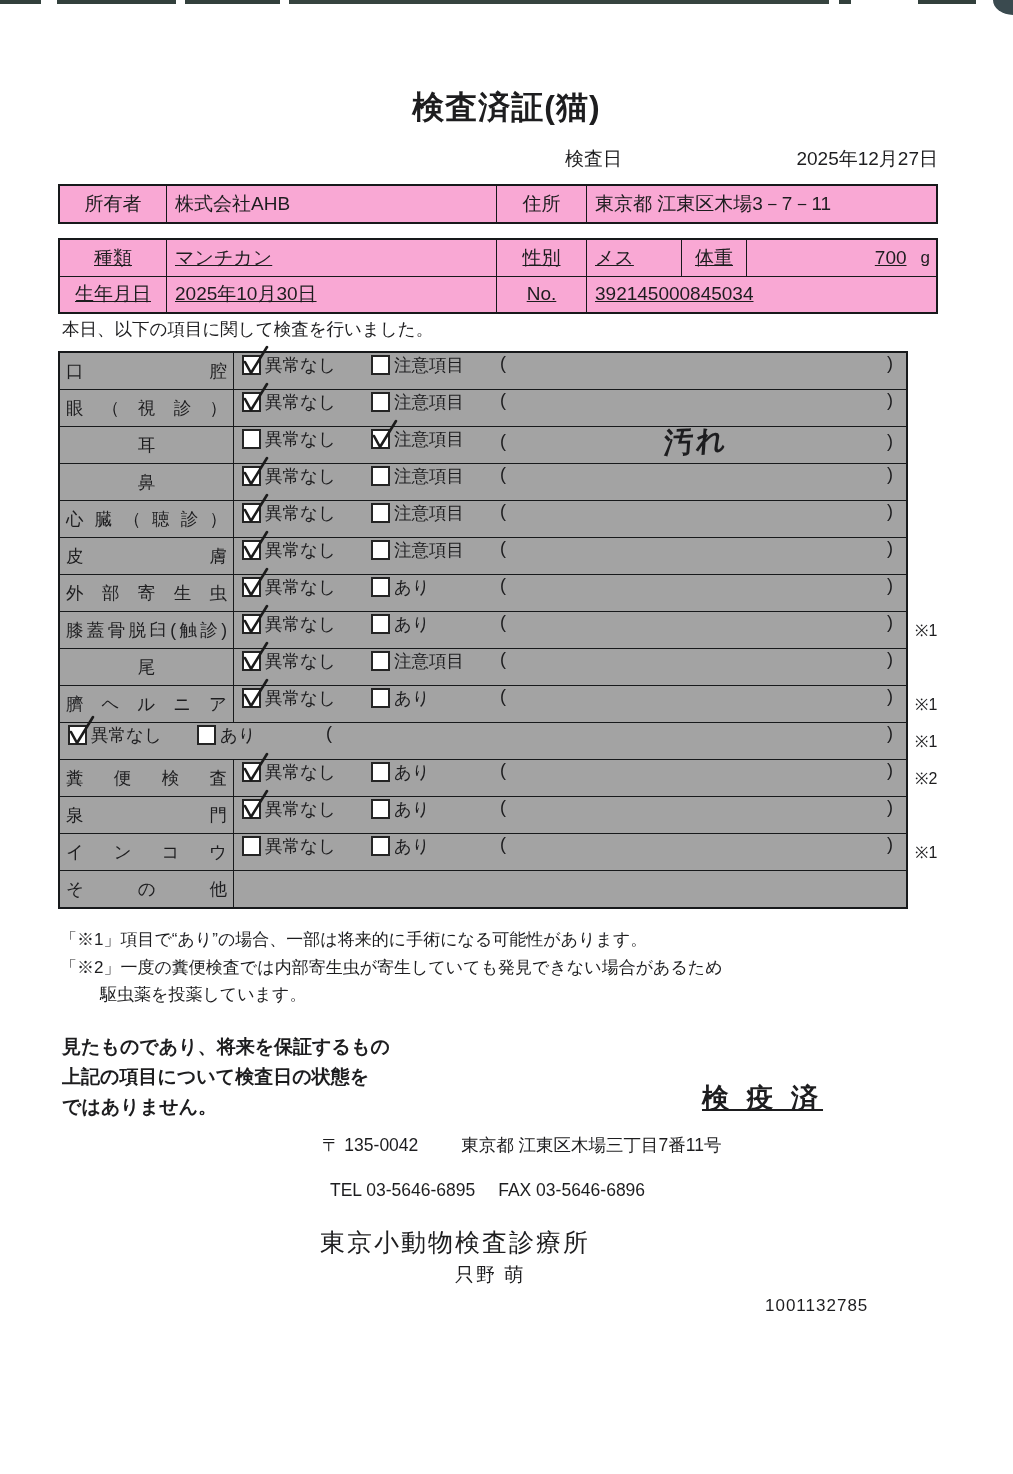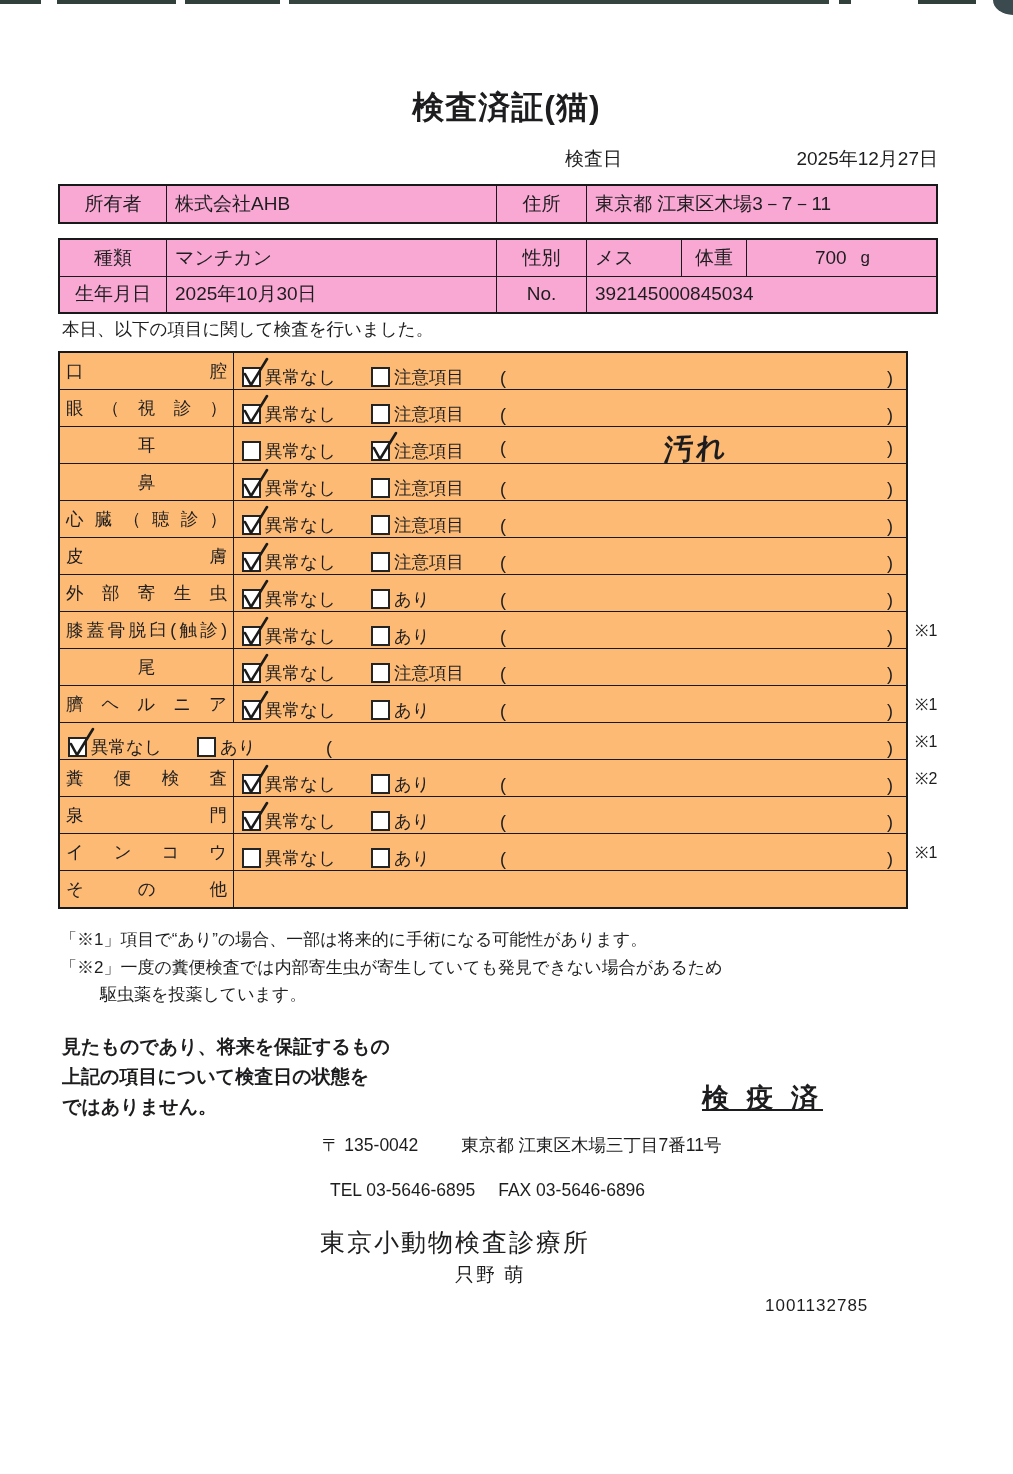--- a/index.html
+++ b/index.html
@@ -36,51 +36,51 @@
   .date-label { position:absolute; top:146px; left:565px; font-size:19px; }
   .date-value { position:absolute; top:146px; right:75px; font-size:19px; }
 
   .htable {
     position:absolute; left:58px; width:880px;
     border:2.5px solid #17191b; box-sizing:border-box;
     font-size:19px; background:#f9a8d4;
   }
   .owner-table { top:184px; height:40px; display:flex; }
   .pet-table   { top:238px; height:76px; display:flex; flex-direction:column; }
-  .pet-row { flex:1; display:flex; }
+  .pet-row { flex:1; display:flex;text-decoration:underline; }
   .pet-row.first { border-bottom:1.6px solid #17191b; }
   .cell {
     box-sizing:border-box; border-right:1.6px solid #17191b;
     display:flex; align-items:center; padding:0 8px; overflow:hidden; white-space:nowrap;
   }
   .cell.last { border-right:none; }
   .cell.lbl { justify-content:center; padding:0 2px; }
   .w107 { width:107px; flex:none; } .w330 { width:330px; flex:none; }
   .w90  { width:90px;  flex:none; } .w95  { width:95px;  flex:none; }
   .w65  { width:65px;  flex:none; } .grow { flex:1; }
-  .weight-cell { justify-content:center; padding-right:6px; }
+  .weight-cell { justify-content:flex-end; padding-right:6px; }
   .weight-unit { margin-left:14px; font-size:17px; }
 
   .intro { position:absolute; top:317px; left:62px; font-size:17.5px; font-weight:500; }
 
   .exam-table {
     position:absolute; top:351px; left:58px; width:850px;
     border:2.5px solid #17191b; box-sizing:border-box;
-    display:flex; flex-direction:column; font-size:17.5px; background:#fdba74;
+    display:flex; flex-direction:column; font-size:17.5px; background:#a3a3a3;
   }
   .exam-row { height:36px; display:flex; border-bottom:1.6px solid #17191b; position:relative; }
   .exam-row:last-child { border-bottom:none; }
   .exam-label {
     width:174px; flex:none; box-sizing:border-box;
     border-right:1.6px solid #17191b; padding:0 6px;
     line-height:36px; white-space:nowrap;
     text-align:justify; text-align-last:justify;
   }
   .exam-label.center { text-align:center; text-align-last:center; }
-  .exam-body { flex:1; display:flex; align-items:flex-end; padding-left:8px; }
+  .exam-body { flex:1; display:flex; align-items:flex-start; padding-left:8px; }
   .opt { width:129px; flex:none; display:flex; align-items:center; }
   .checkbox {
     width:15px; height:16px; border:2px solid #242424;
     margin-right:4px; position:relative; flex:none; background:#fff;
   }
   .tick { position:absolute; left:-5px; top:-13px; width:32px; height:33px; overflow:visible; }
   .tick path { fill:none; stroke:#1b1b1b; stroke-width:2.6; stroke-linecap:round; stroke-linejoin:round; }
   .note {
     flex:1; display:flex; align-items:center; justify-content:space-between;
     padding-right:13px; font-size:18px;

